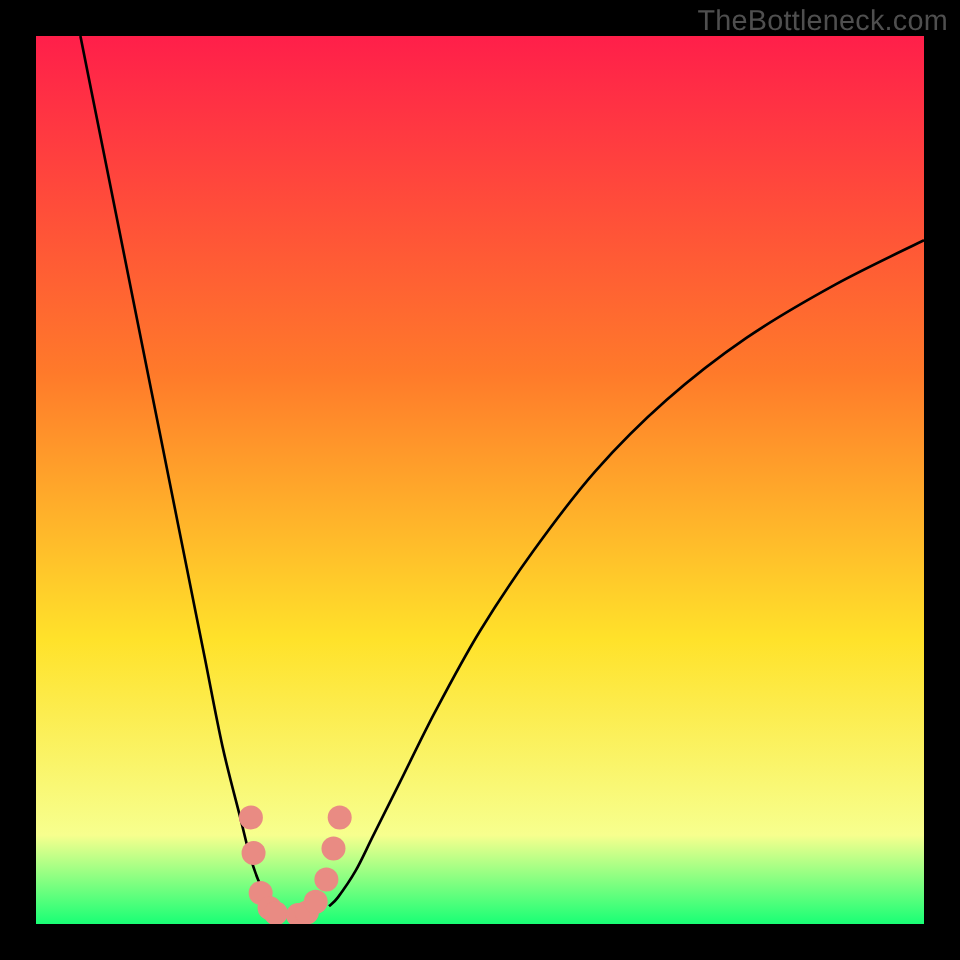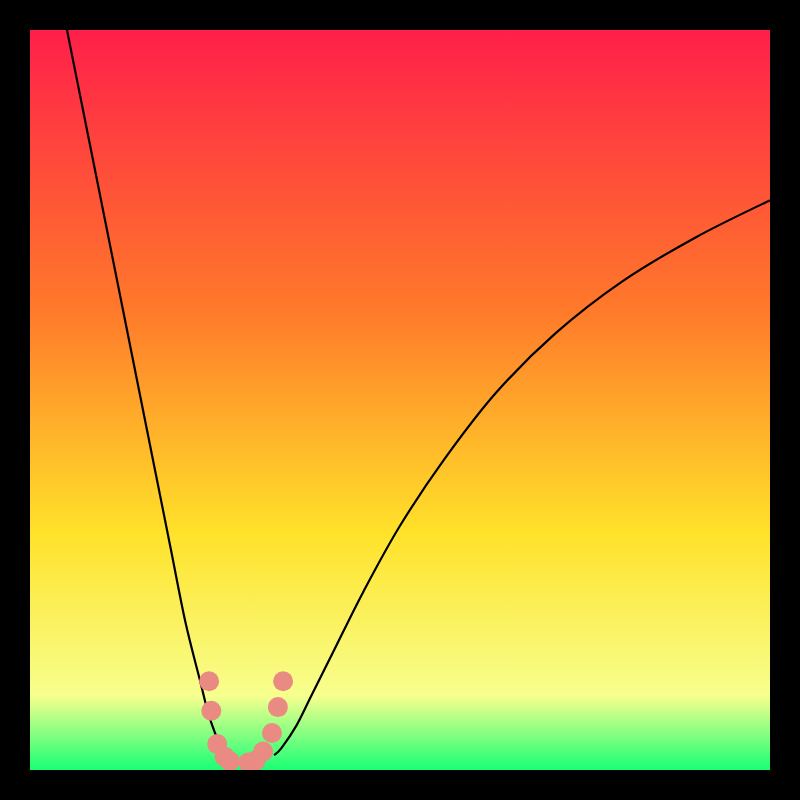--- a/index.html
+++ b/index.html
@@ -39,20 +39,21 @@
   .plot svg {
     display: block;
     width: 740px;
     height: 740px;
   }
 </style>
 </head>
 <body>
 
 <div class="frame">
+  <div class="watermark">TheBottleneck.com</div>
 
   <div class="plot">
     <svg id="chart-svg" viewBox="0 0 740 740" preserveAspectRatio="none">
       <defs>
         <linearGradient id="bg-grad" x1="0" y1="0" x2="0" y2="1">
           <stop id="g0" offset="0%" stop-color="#ff1f4a"></stop>
           <stop id="g1" offset="38%" stop-color="#ff7a2a"></stop>
           <stop id="g2" offset="68%" stop-color="#ffe22a"></stop>
           <stop id="g3" offset="90%" stop-color="#f7ff8e"></stop>
           <stop id="g4" offset="100%" stop-color="#19ff75"></stop>

